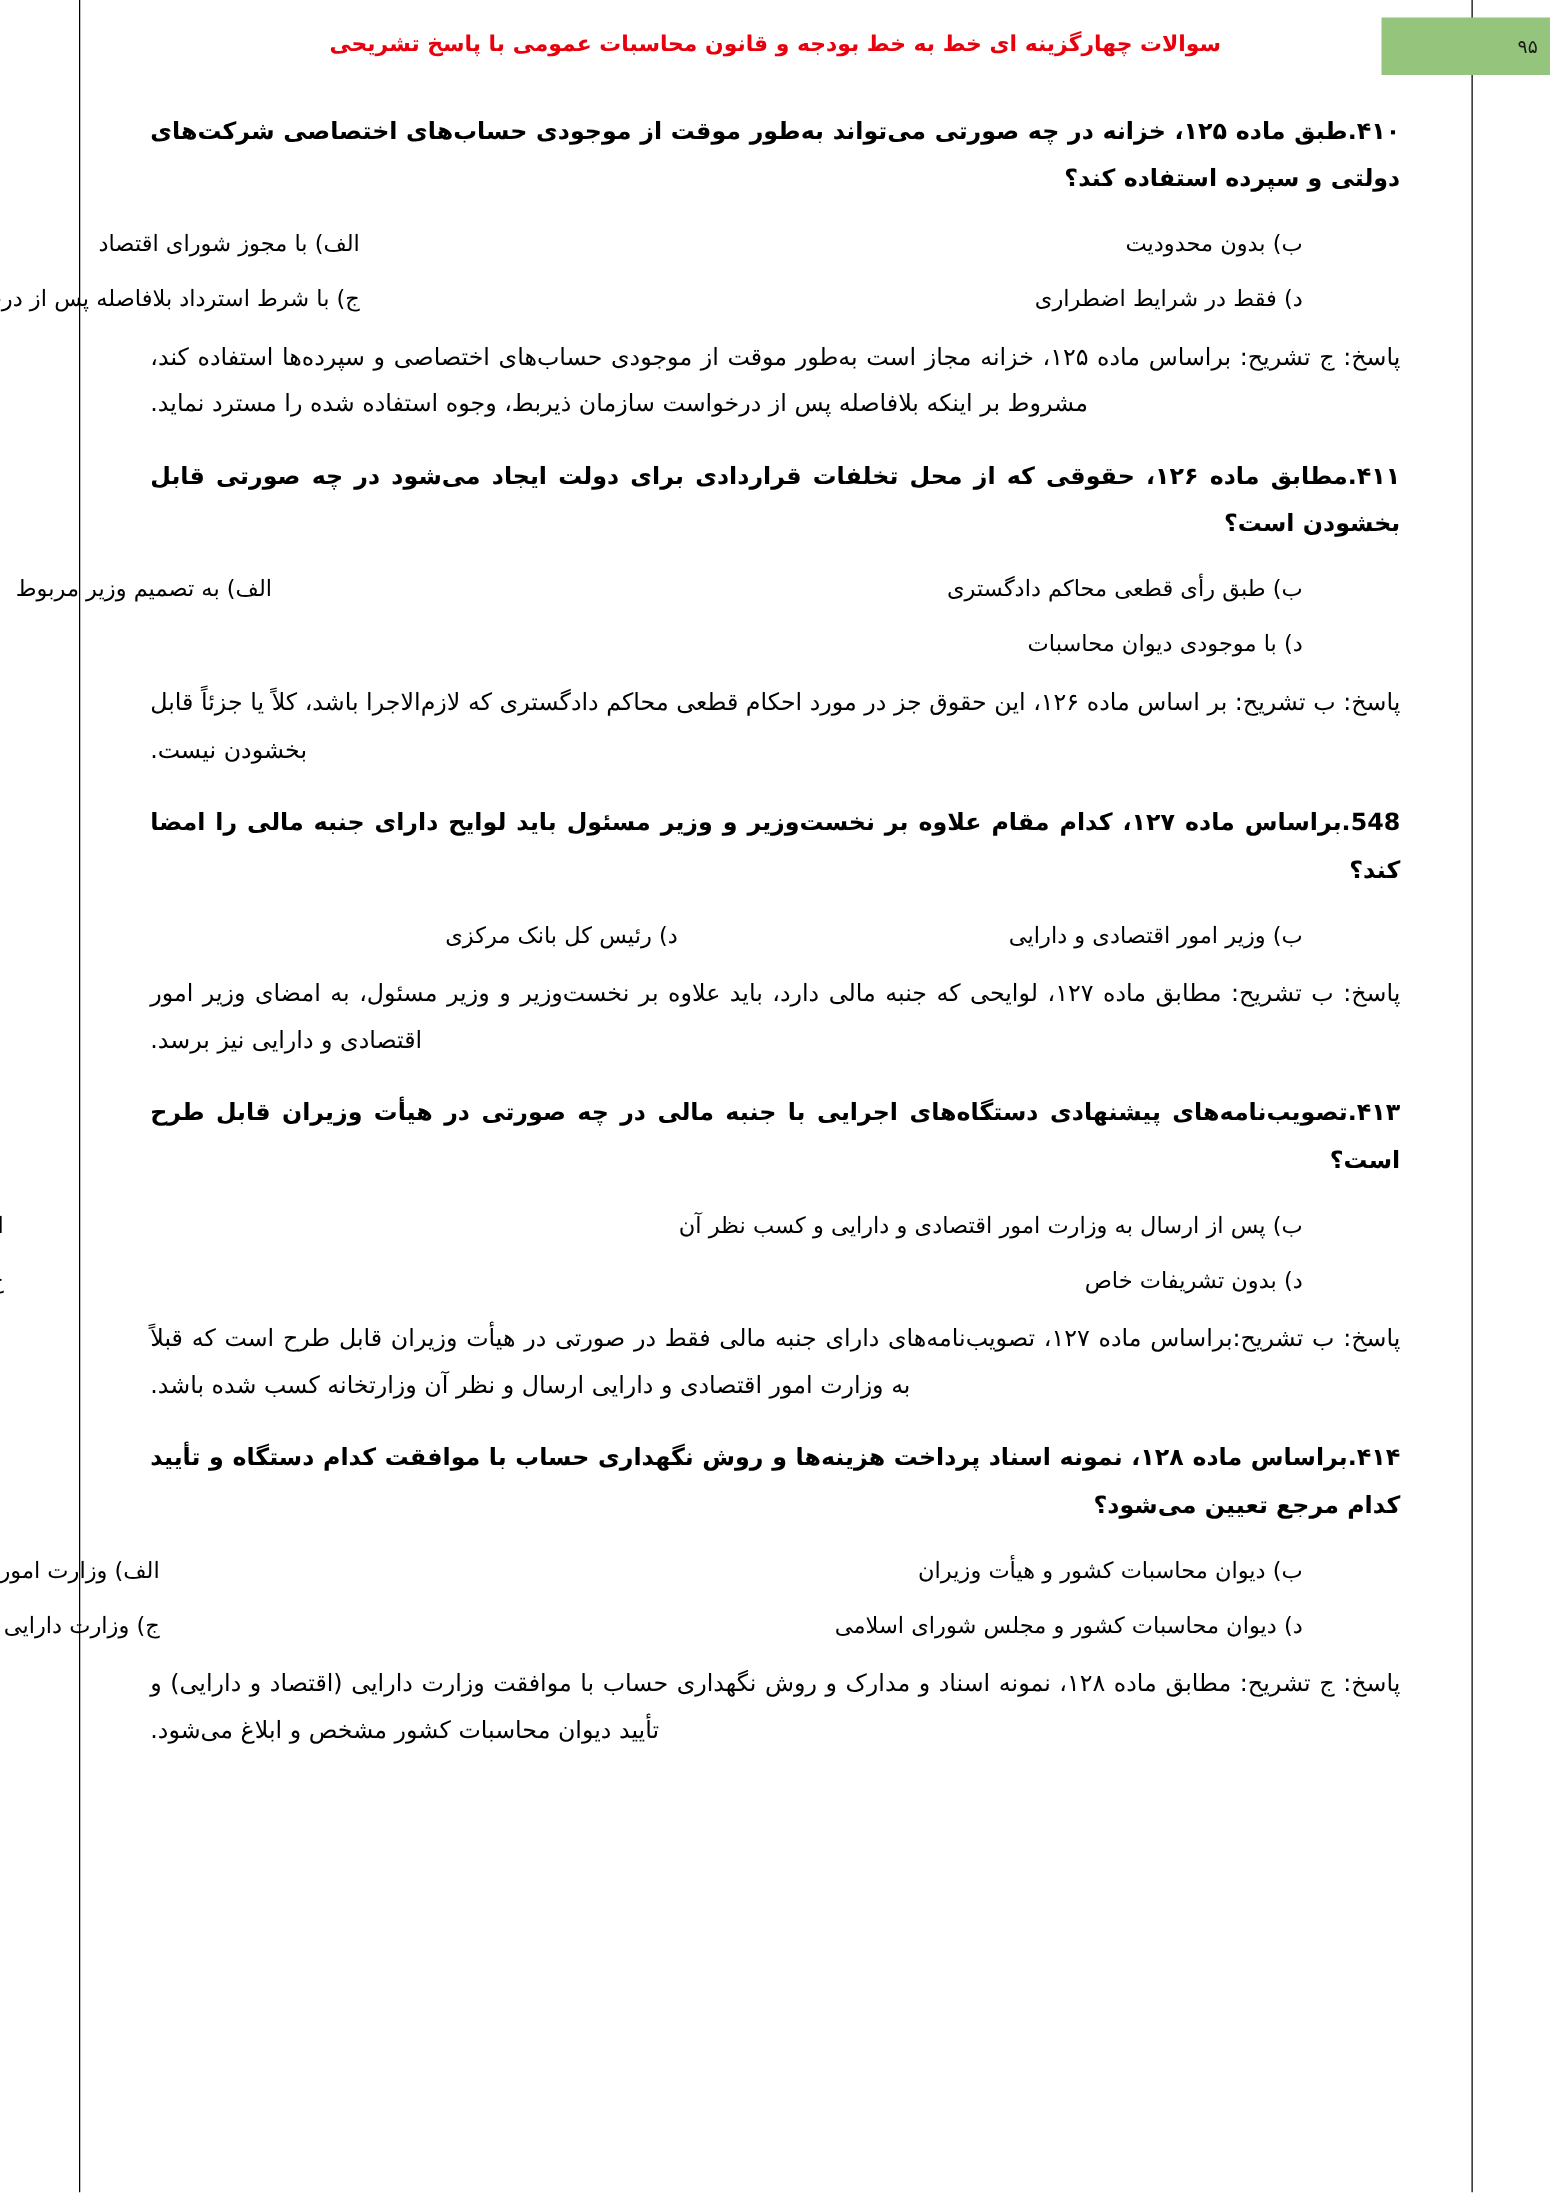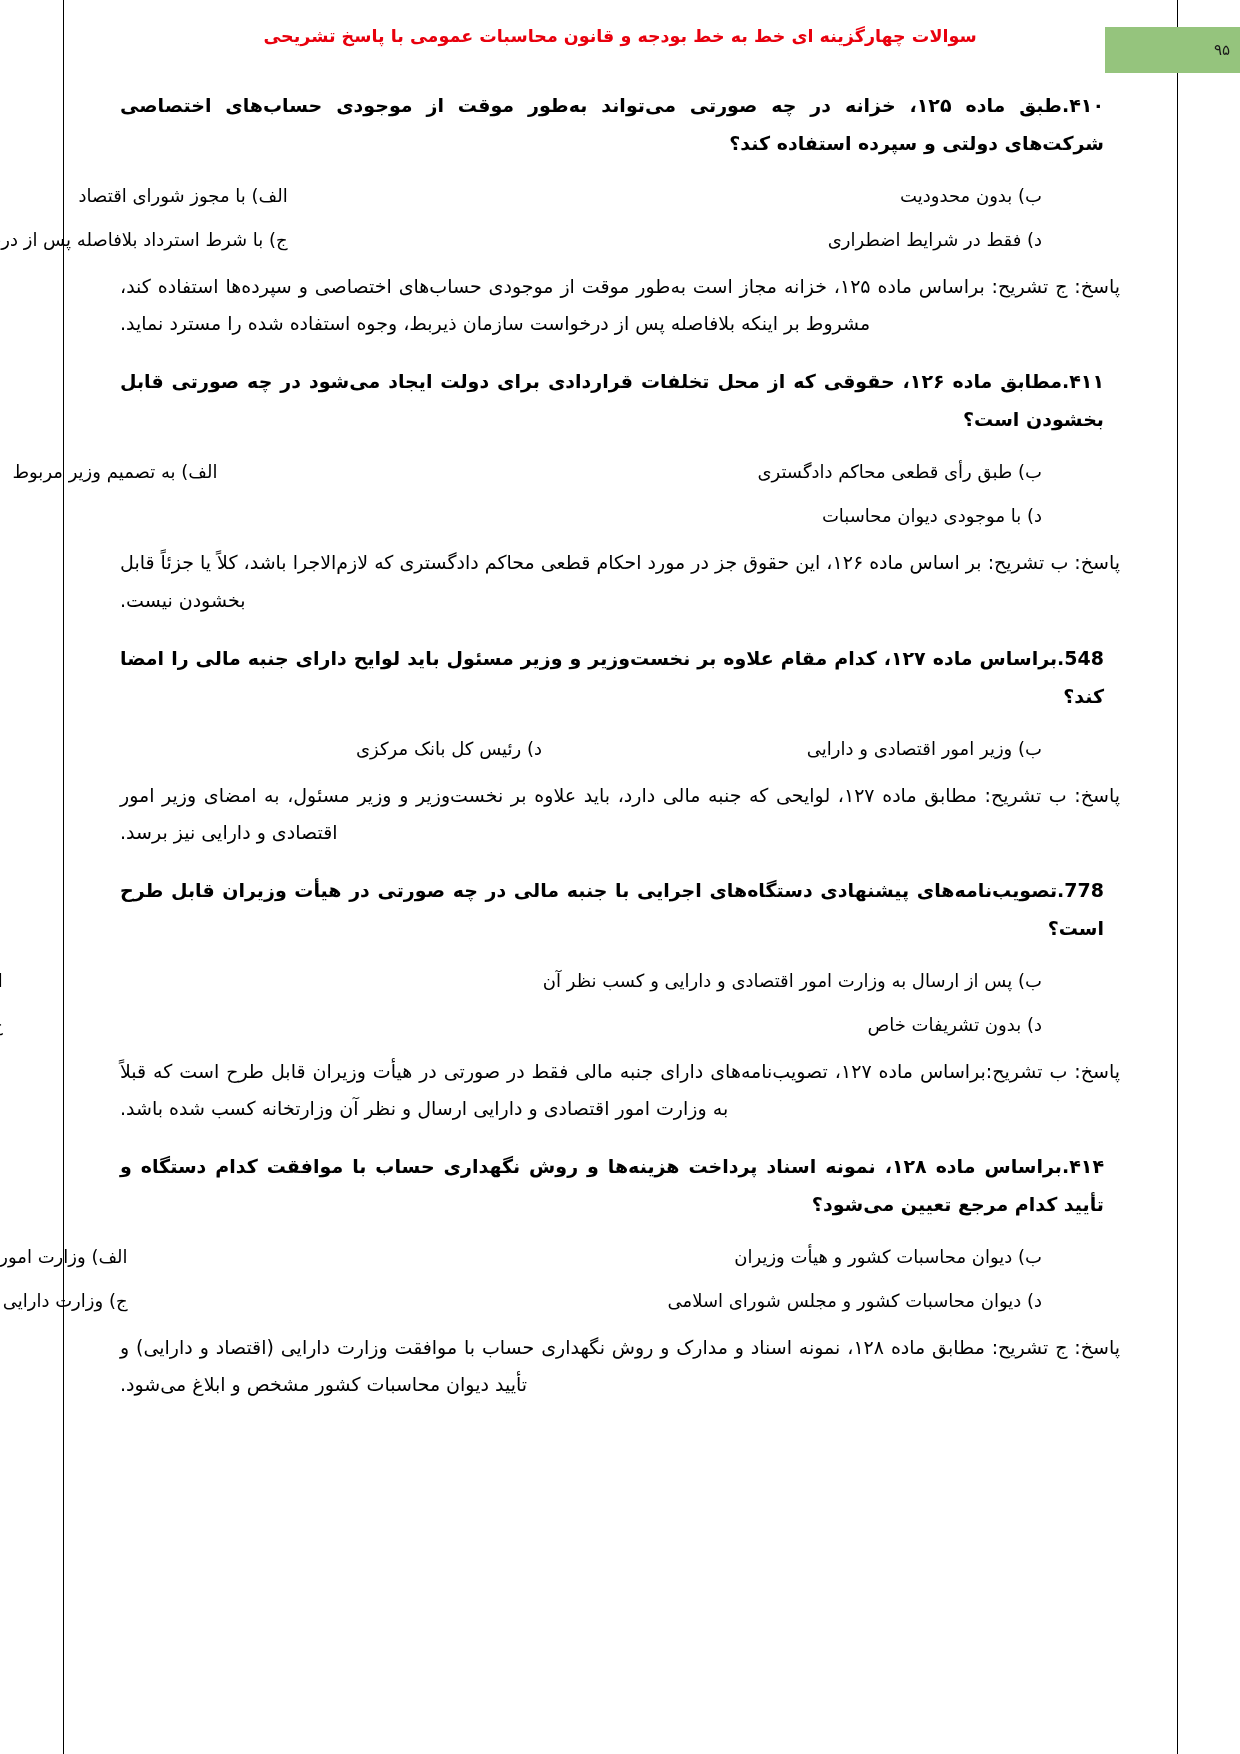--- a/index.html
+++ b/index.html
@@ -36,21 +36,21 @@
   
   .header {
     position: absolute;
     top: 14px;
     right: 0;
     left: 0;
     height: 46px;
   }
   .page-number-box {
     position: absolute;
-    top: 13px;
+    top: 0;
     right: 0;
     width: 135px;
     height: 46px;
     background: #95c47d;
     display: flex;
     align-items: center;
     justify-content: flex-start;
     box-sizing: border-box;
     padding-right: 10px;
   }
@@ -82,21 +82,21 @@
     margin-bottom: 4px;
   }
 
   .question {
     font-size: 19px;
     font-weight: bold;
     color: #000000;
     line-height: 2.0;
     text-align: justify;
     text-align-last: right;
-    margin: 0 16px 12px 0;
+    margin: 0 0 12px 0;
   }
 
   .options {
     display: grid;
     grid-template-columns: 1fr 1fr;
     column-gap: 0px;
     row-gap: 0px;
     margin: 2px 0 6px 0;
   }
   .option {
@@ -162,21 +162,21 @@
   <div class="qa-block">
     <p class="question">548.براساس ماده ۱۲۷، کدام مقام علاوه بر نخست‌وزیر و وزیر مسئول باید لوایح دارای جنبه مالی را امضا کند؟</p>
     <div class="options">
       <div class="option col-left">ب) وزیر امور اقتصادی و دارایی</div>
       <div class="option col-left">د) رئیس کل بانک مرکزی</div>
     </div>
     <p class="answer">پاسخ: ب تشریح: مطابق ماده ۱۲۷، لوایحی که جنبه مالی دارد، باید علاوه بر نخست‌وزیر و وزیر مسئول، به امضای وزیر امور اقتصادی و دارایی نیز برسد.</p>
   </div>
 
   <div class="qa-block">
-    <p class="question">778.تصویب‌نامه‌های پیشنهادی دستگاه‌های اجرایی با جنبه مالی در چه صورتی در هیأت وزیران قابل طرح است؟</p>
+    <p class="question">۴۱۳.تصویب‌نامه‌های پیشنهادی دستگاه‌های اجرایی با جنبه مالی در چه صورتی در هیأت وزیران قابل طرح است؟</p>
     <div class="options">
       <div class="option col-left">ب) پس از ارسال به وزارت امور اقتصادی و دارایی و کسب نظر آن</div>
       <div class="option col-right">الف) با موافقت دیوان محاسبات</div>
       <div class="option col-left">د) بدون تشریفات خاص</div>
       <div class="option col-right">ج) با تصویب شورای اقتصاد</div>
     </div>
     <p class="answer">پاسخ: ب تشریح:براساس ماده ۱۲۷، تصویب‌نامه‌های دارای جنبه مالی فقط در صورتی در هیأت وزیران قابل طرح است که قبلاً به وزارت امور اقتصادی و دارایی ارسال و نظر آن وزارتخانه کسب شده باشد.</p>
   </div>
 
   <div class="qa-block">

